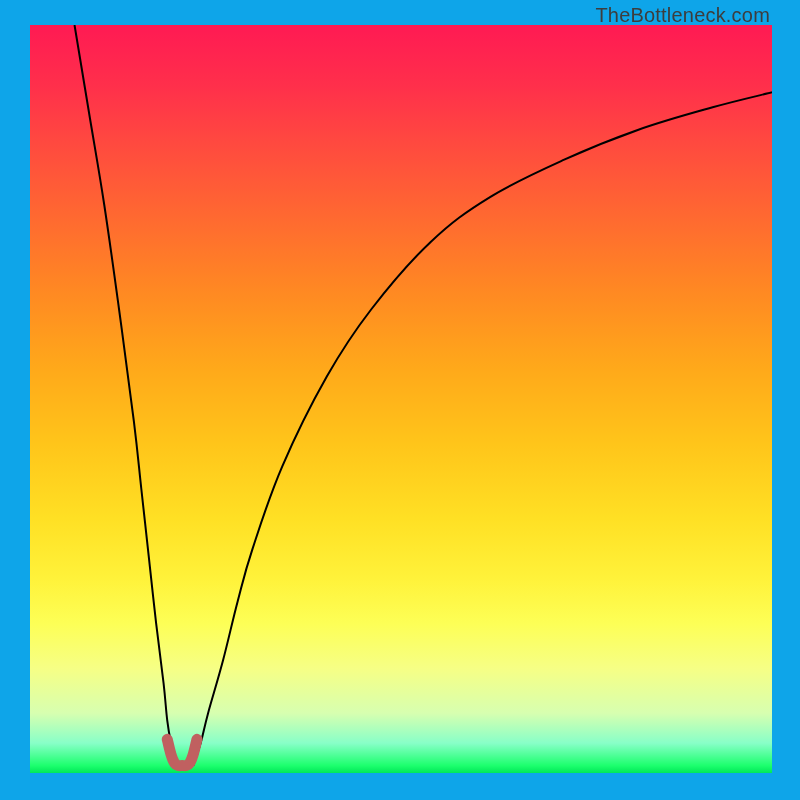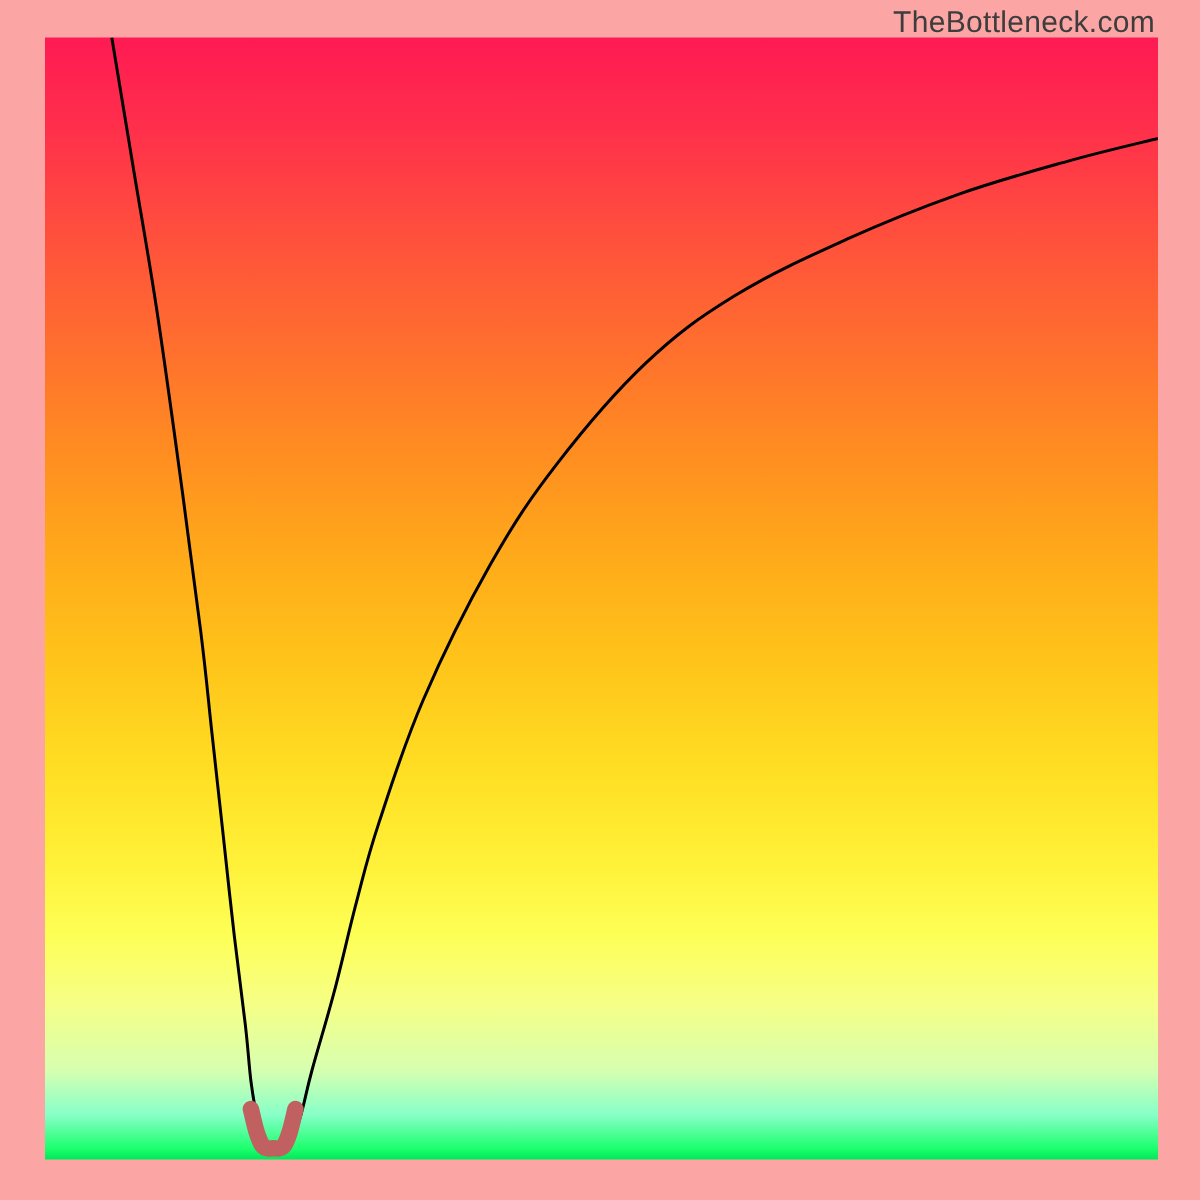--- a/index.html
+++ b/index.html
@@ -8,21 +8,21 @@
     width: 800px;
     height: 800px;
     overflow: hidden;
     background: #000;
     font-family: Arial, Helvetica, sans-serif;
   }
   .frame {
     position: absolute;
     left: 0; top: 0;
     width: 800px; height: 800px;
-    background: #fca5a5;
+    background: #0ea5e9;
   }
   .plot-area {
     position: absolute;
     left: 30px;
     top: 25px;
     width: 742px;
     height: 748px;
     background: linear-gradient(to bottom,
       #ff1a53 0%,
       #ff2f4b 8%,

